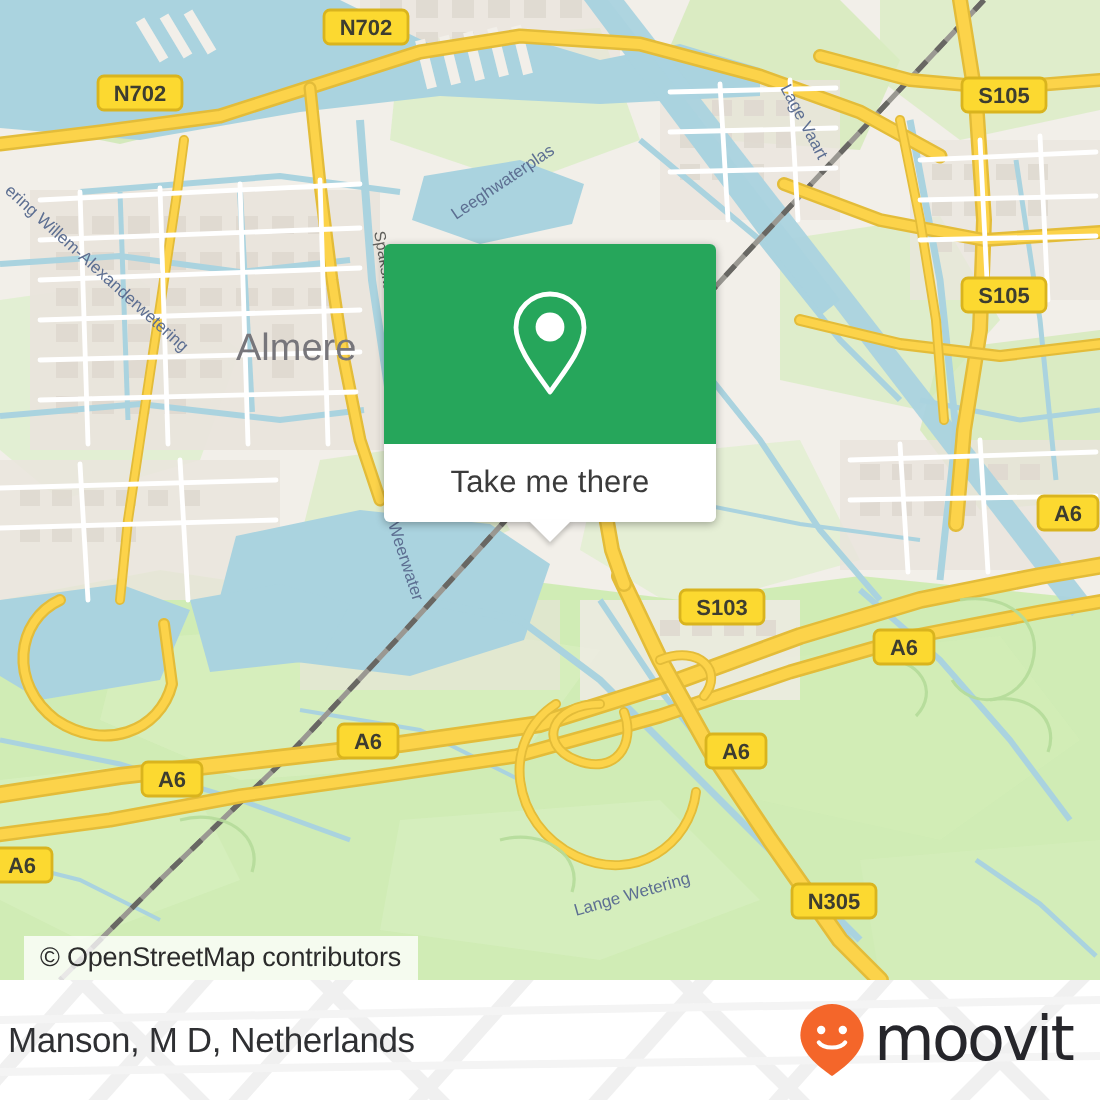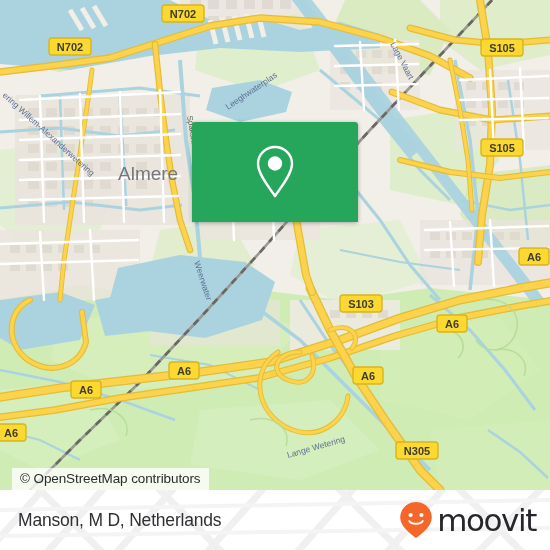--- a/index.html
+++ b/index.html
@@ -82,21 +82,21 @@
   }
   #footer-watermark {
     position: absolute; inset: 0;
     opacity: 1;
     pointer-events: none;
   }
   #footer-inner {
     position: relative;
     width: 100%; height: 100%;
     display: flex; align-items: center; justify-content: space-between;
-    padding: 0 14px 0 18px;
+    padding: 0 14px 0 4px;
   }
   #footer-title {
     font-size: 17.5px;
     color: #2f3033;
     letter-spacing: -0.2px;
     font-family: "Liberation Sans", sans-serif;
     white-space: nowrap;
   }
   #brand {
     display: flex; align-items: center; gap: 4px;
@@ -499,20 +499,24 @@
 
     <div id="attribution">© OpenStreetMap contributors</div>
 
     <div id="card">
       <div id="card-top" style="background:#26a65b;">
         <svg width="46" height="58" viewBox="0 0 46 58">
           <path d="M23 4 C13.6 4 6 11.5 6 20.8 C6 31.5 18 45.5 23 53 C28 45.5 40 31.5 40 20.8 C40 11.5 32.4 4 23 4 Z" fill="none" stroke="#ffffff" stroke-width="2.4" stroke-linejoin="round"></path>
           <circle cx="23" cy="20.5" r="7.2" fill="#ffffff"></circle>
         </svg>
       </div>
+      <div id="card-bottom">
+        <span id="card-label">Take me there</span>
+        <div id="card-tail"></div>
+      </div>
     </div>
 
   </div>
 
   <div id="footer">
     <svg id="footer-watermark" width="550" height="60" viewBox="0 0 550 60">
       <rect x="0" y="0" width="550" height="60" fill="#ffffff"></rect>
       <g stroke="#f0f0f0" stroke-width="7" fill="none">
         <path d="M-20,70 L60,-20"></path>
         <path d="M40,70 L120,-20"></path>

